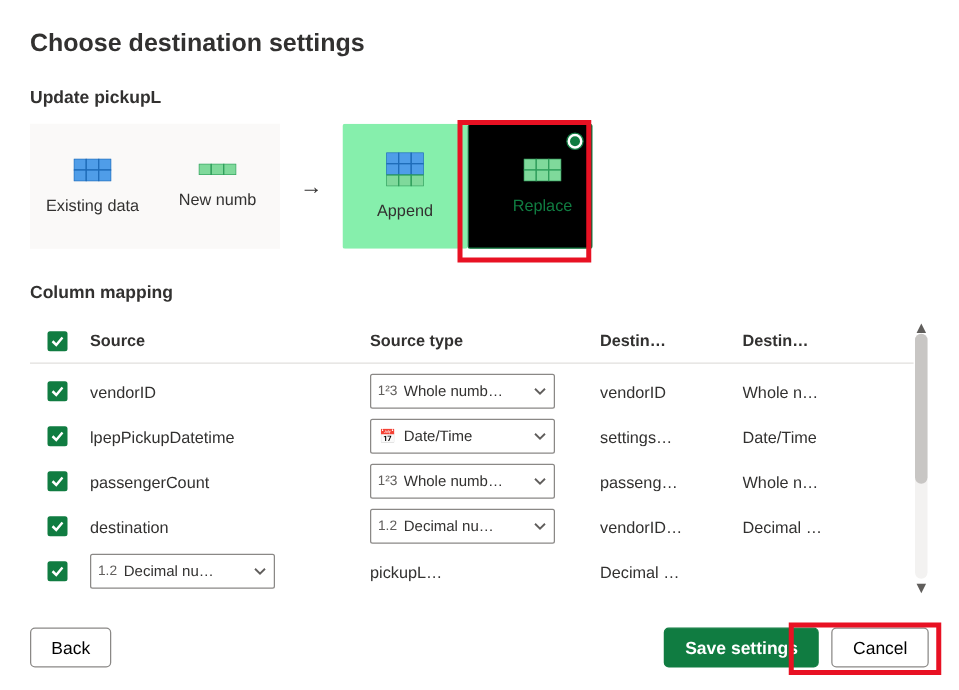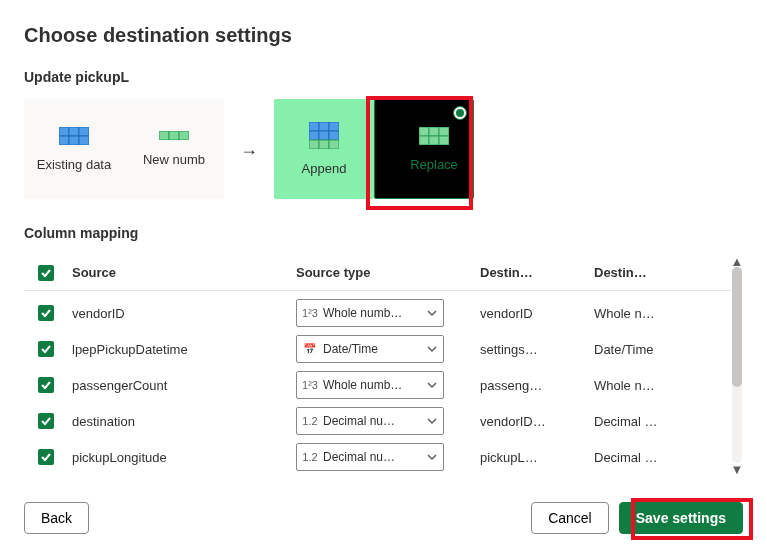--- a/index.html
+++ b/index.html
@@ -317,21 +317,20 @@
     <div class="ellipsis">Decimal …</div>
   </div>
         <div class="grid-row">
     <div class="col-check">
       <div class="chk">
         <svg viewBox="0 0 10 10">
                 <path d="M1 5 L4 8 L9 2" stroke="#fff" stroke-width="2" fill="none"></path>
               </svg>
       </div>
     </div>
-    <div class="ellipsis">pickupLongitude</div>
     <div>
       <div class="select">
         <span class="sel-left">
           <span class="type-icon">1.2</span>
           <span class="lbl">Decimal nu…</span>
         </span>
         <svg class="chev" viewBox="0 0 10 10">
                 <path d="M1 3 L5 7 L9 3" stroke="#605e5c" stroke-width="1.5" fill="none"></path>
               </svg>
       </div>
@@ -346,19 +345,19 @@
     <div class="sb-track">
       <div class="sb-thumb"></div>
     </div>
     <div class="sb-btn">▼</div>
   </div>
 </div>
 
 <div class="footer">
   <button class="btn">Back</button>
   <div class="right-btns">
+    <button class="btn primary">Save settings</button>
     <button class="btn">Cancel</button>
-    <button class="btn primary">Save settings</button>
   </div>
 </div>
 
 <div class="highlight-red hi-replace"></div>
 <div class="highlight-red hi-save"></div>
 
 </body></html>

